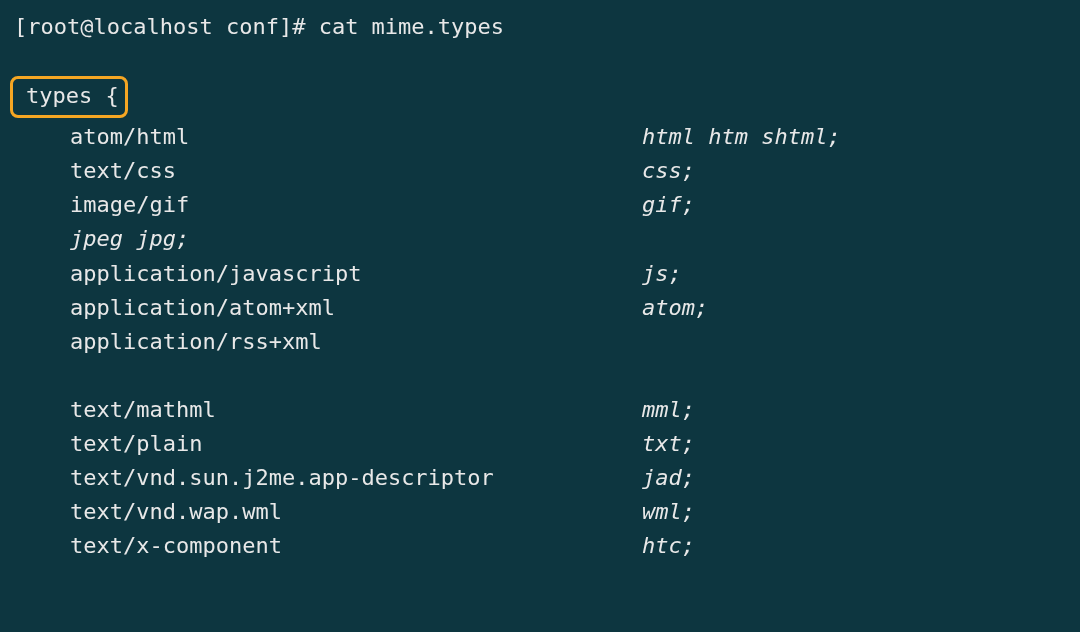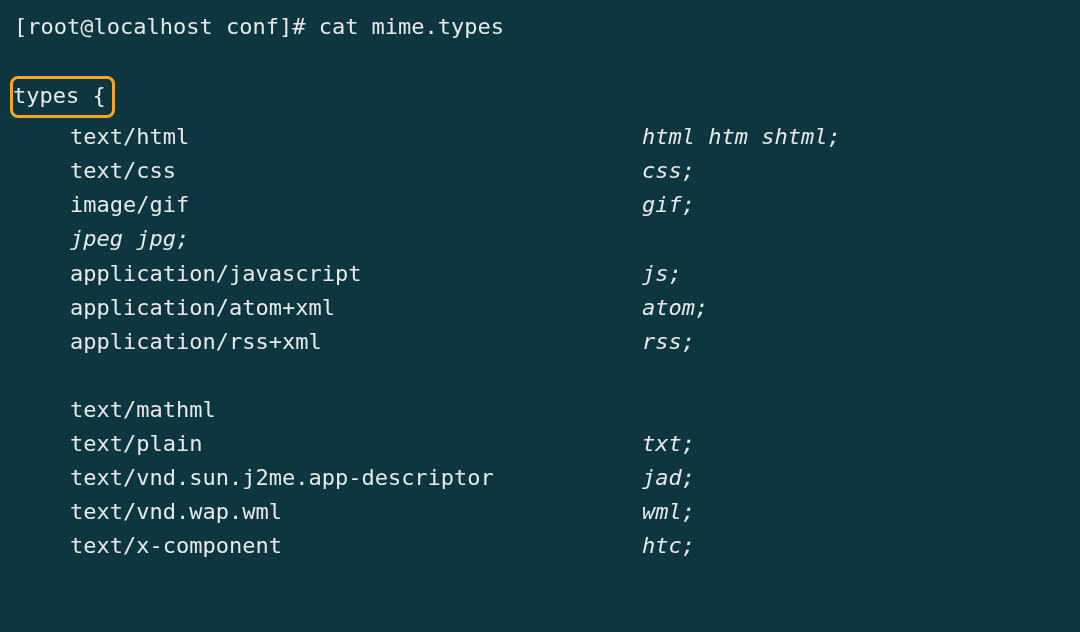--- a/index.html
+++ b/index.html
@@ -18,21 +18,21 @@
       height: 632px;
       overflow: hidden;
     }
     .prompt-line {
       margin-bottom: 32px;
     }
     .highlight-box {
       display: inline-block;
       border: 3px solid #f5a623;
       border-radius: 8px;
-      padding: 0px 6px 2px 0;
+      padding: 0px 6px 2px 13px;
       margin-left: -4px;
       margin-bottom: 2px;
     }
     .indent {
       padding-left: 56px;
     }
     .mime-row {
       display: flex;
     }
     .mime-type {
@@ -53,21 +53,21 @@
 <div class="prompt-line">
   <span>[root@localhost conf]# cat mime.types</span>
 </div>
 
 <div>
   <span class="highlight-box">types {</span>
 </div>
 
 <div class="indent" id="group1">
     <div class="mime-row">
-      <span class="mime-type">text/html</span>
+      <span class="mime-type">atom/html</span>
       <span class="mime-ext">html htm shtml;</span>
     </div>
     <div class="mime-row">
       <span class="mime-type">text/css</span>
       <span class="mime-ext">css;</span>
     </div>
     <div class="mime-row">
       <span class="mime-type">image/gif</span>
       <span class="mime-ext">gif;</span>
     </div>
@@ -77,29 +77,29 @@
     <div class="mime-row">
       <span class="mime-type">application/javascript</span>
       <span class="mime-ext">js;</span>
     </div>
     <div class="mime-row">
       <span class="mime-type">application/atom+xml</span>
       <span class="mime-ext">atom;</span>
     </div>
     <div class="mime-row">
       <span class="mime-type">application/rss+xml</span>
-      <span class="mime-ext">rss;</span>
     </div>
   </div>
 
 <div class="spacer"></div>
 
 <div class="indent" id="group2">
     <div class="mime-row">
       <span class="mime-type">text/mathml</span>
+      <span class="mime-ext">mml;</span>
     </div>
     <div class="mime-row">
       <span class="mime-type">text/plain</span>
       <span class="mime-ext">txt;</span>
     </div>
     <div class="mime-row">
       <span class="mime-type">text/vnd.sun.j2me.app-descriptor</span>
       <span class="mime-ext">jad;</span>
     </div>
     <div class="mime-row">

